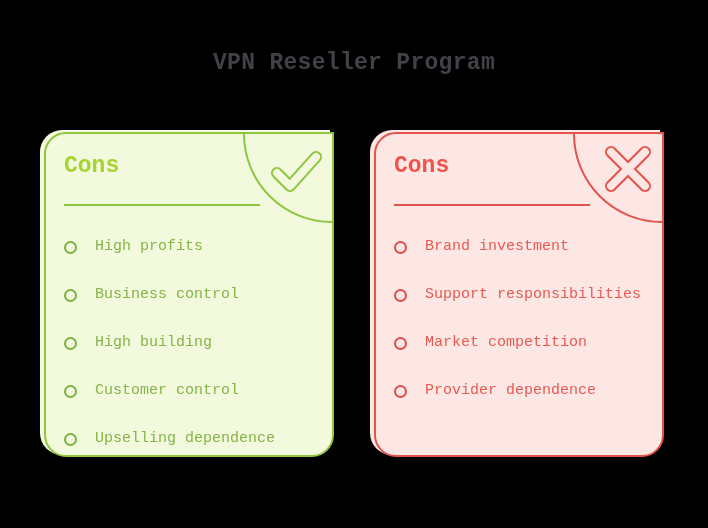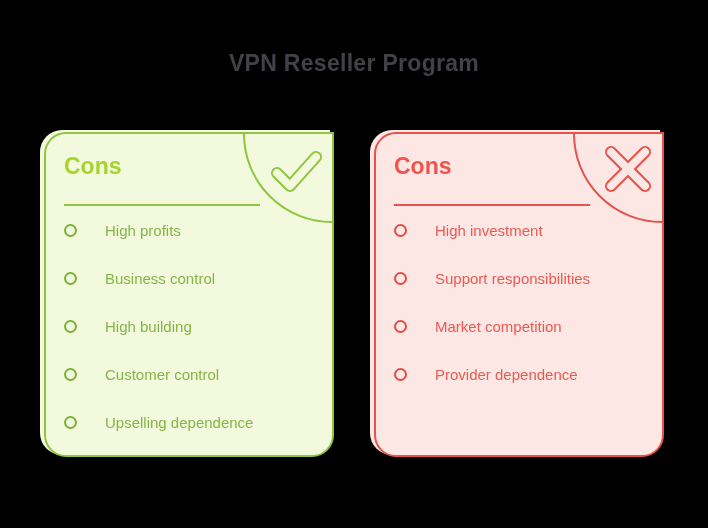--- a/index.html
+++ b/index.html
@@ -1,20 +1,20 @@
 <!DOCTYPE html>
 <html><head>
 <meta charset="utf-8">
 <style>
   html,body{margin:0;padding:0;background:#000;}
   .canvas{
     position:relative;
     width:708px;height:528px;
     background:var(--bg,#000);
-    font-family:Liberation Sans, sans-serif;
+    font-family:Liberation Mono, monospace;
     overflow:hidden;
   }
   .page-title{
     position:absolute;top:50px;left:0;width:100%;
     text-align:center;
     font-size:23px;font-weight:bold;
     color:var(--title-color,#404247);
     letter-spacing:.3px;
   }
   .card{
@@ -35,21 +35,21 @@
   }
   .card-underline{
     position:absolute;top:70px;left:18px;
     width:196px;height:2px;
     background:var(--border);
   }
   .card-list{
     position:absolute;top:72px;left:18px;right:12px;
     margin:0;padding:0;list-style:none;
   }
-  .card-item{height:48px;display:flex;align-items:center;gap:28px;}
+  .card-item{height:48px;display:flex;align-items:flex-end;gap:18px;}
   .bullet{
     width:13px;height:13px;box-sizing:border-box;flex:none;
     border:2px solid var(--bullet);border-radius:50%;
     background:transparent;
   }
   .item-text{font-size:15px;color:var(--text);line-height:1;}
   .corner{
     position:absolute;top:0;right:0;
     width:88px;height:88px;
     overflow:visible;pointer-events:none;
@@ -107,21 +107,21 @@
     <svg class="corner" viewBox="0 0 88 88" aria-hidden="true">
       <path class="arc" d="M0,0 A88,88 0 0 0 88,88"></path>
       <line class="icon-outer" x1="37" y1="18" x2="71" y2="52"></line>
       <line class="icon-outer" x1="71" y1="18" x2="37" y2="52"></line>
       <line class="icon-inner" x1="37" y1="18" x2="71" y2="52"></line>
       <line class="icon-inner" x1="71" y1="18" x2="37" y2="52"></line>
     </svg>
     <ul class="card-list">
   <li class="card-item">
     <span class="bullet"></span>
-    <span class="item-text">High investment</span>
+    <span class="item-text">Brand investment</span>
   </li>
 
   <li class="card-item">
     <span class="bullet"></span>
     <span class="item-text">Support responsibilities</span>
   </li>
 
   <li class="card-item">
     <span class="bullet"></span>
     <span class="item-text">Market competition</span>

